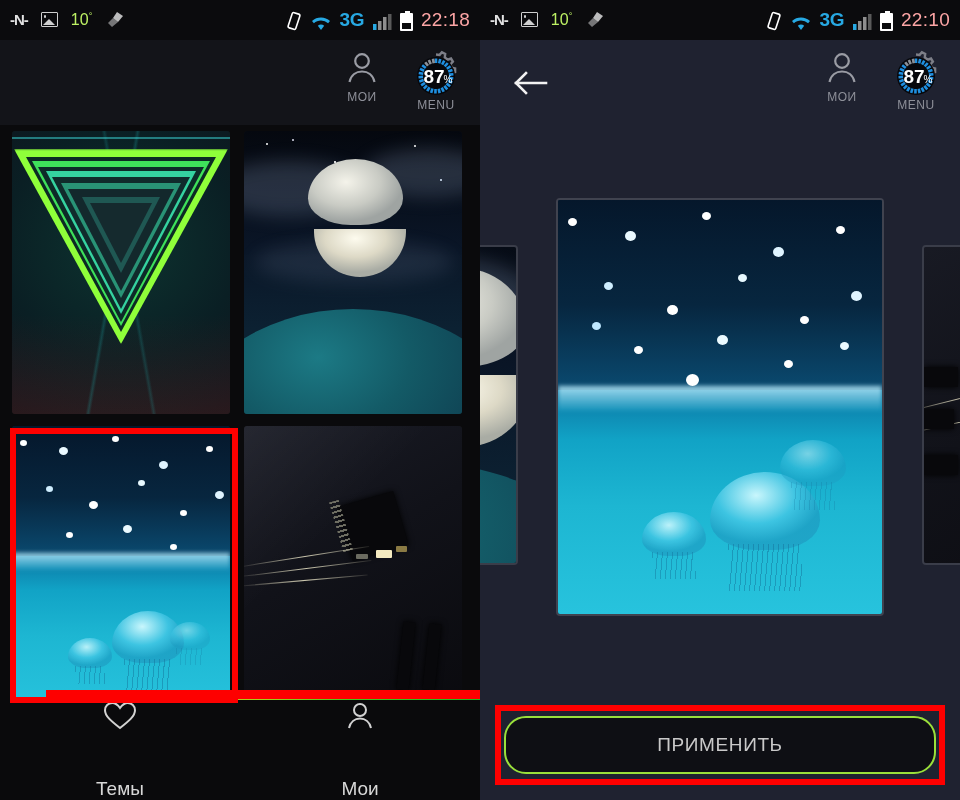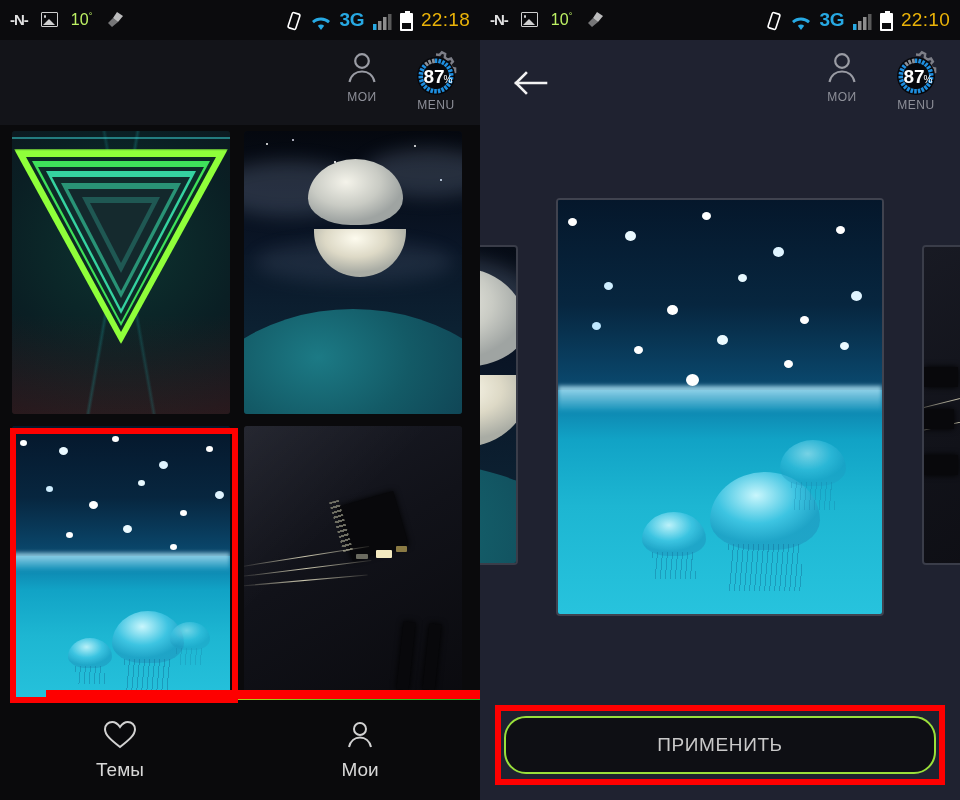--- a/index.html
+++ b/index.html
@@ -15,21 +15,21 @@
   .sb-left{display:flex;align-items:center;gap:13px;}
   .sb-right{margin-left:auto;display:flex;align-items:flex-end;gap:8px;}
   .sb-ico{display:inline-flex;align-items:center;justify-content:center;color:#d6d6d6;}
   .nfc{font-size:15px;font-weight:bold;letter-spacing:-1px;color:#e2e2e2;font-family:"Liberation Sans",sans-serif;}
   .pic-ico{width:17px;height:15px;border:1.6px solid #cfcfcf;border-radius:1px;position:relative;box-sizing:border-box;}
   .pic-ico::after{content:"";position:absolute;left:1px;bottom:1px;width:0;height:0;border-left:6px solid transparent;border-right:6px solid transparent;border-bottom:6px solid #cfcfcf;}
   .pic-ico::before{content:"";position:absolute;left:2px;top:2px;width:2.5px;height:2.5px;border-radius:50%;background:#cfcfcf;}
   .temp{font-size:16px;color:#bef264;}
   .temp sup{font-size:9px;}
   .three-g{color:#27a9e3;font-size:19px;font-weight:bold;letter-spacing:-0.5px;}
-  .clock{color:#eab308;font-size:19px;letter-spacing:0.3px;}
+  .clock{color:#fca5a5;font-size:19px;letter-spacing:0.3px;}
   .bat-ico{width:13px;height:18px;border:2px solid #fff;border-radius:1px;position:relative;box-sizing:border-box;background:linear-gradient(#fff 0 55%,#0b0b0d 55% 100%);}
   .bat-ico::before{content:"";position:absolute;top:-4px;left:3px;width:5px;height:2px;background:#fff;}
 
   
   .appbar{position:relative;height:85px;background:#16171f;}
   .panel-left .appbar{background:#131419;}
   .panel-right .appbar{background:#1f2230;}
   .back-arrow{position:absolute;left:30px;top:28px;width:40px;height:30px;cursor:pointer;}
   .hdr-actions{position:absolute;right:14px;top:8px;display:flex;align-items:flex-start;gap:14px;}
   .hdr-item{width:60px;display:flex;flex-direction:column;align-items:center;gap:2px;cursor:pointer;}
@@ -72,21 +72,21 @@
   .jelly::after{content:"";position:absolute;left:16%;top:92%;width:68%;height:60%;
      background:repeating-linear-gradient(95deg,rgba(20,110,150,.45) 0 1px,transparent 1px 5px);filter:blur(.4px);}
   
   .art-chip{background:linear-gradient(150deg,#1a1c26 0%,#111219 45%,#0a0a0e 100%);}
   .chip{position:absolute;background:#08080b;box-shadow:0 0 6px #000;}
   .chip-legs{position:absolute;background:repeating-linear-gradient(180deg,#6e6e62 0 2px,transparent 2px 5px);}
   .wire{position:absolute;height:1.4px;background:linear-gradient(90deg,rgba(220,215,190,.05),rgba(235,230,200,.85),rgba(220,215,190,.1));border-radius:2px;}
 
   
   .bottomnav{position:absolute;left:0;bottom:0;width:480px;height:100px;background:#0a0a0c;display:flex;}
-  .nav-item{flex:1;display:flex;flex-direction:column;align-items:center;justify-content:center;gap:9px;cursor:pointer;}
+  .nav-item{flex:1;display:flex;flex-direction:column;align-items:center;justify-content:space-between;gap:9px;cursor:pointer;}
   .nav-label{font-size:19px;color:#d8d8d8;}
   .nav-item.active .nav-label{color:#8ee82b;}
 
   
   .preview-row{position:absolute;left:0;top:125px;width:480px;height:560px;}
   .prev-main{position:absolute;left:76px;top:73px;width:328px;height:418px;border-radius:4px;overflow:hidden;
      border:2px solid #40434f;box-sizing:border-box;background:#09263c;}
   .prev-side{position:absolute;top:120px;width:44px;height:320px;border-radius:4px;overflow:hidden;border:2px solid #3a3d49;box-sizing:border-box;}
   .prev-side.left{left:-6px;}
   .prev-side.right{right:-6px;}

